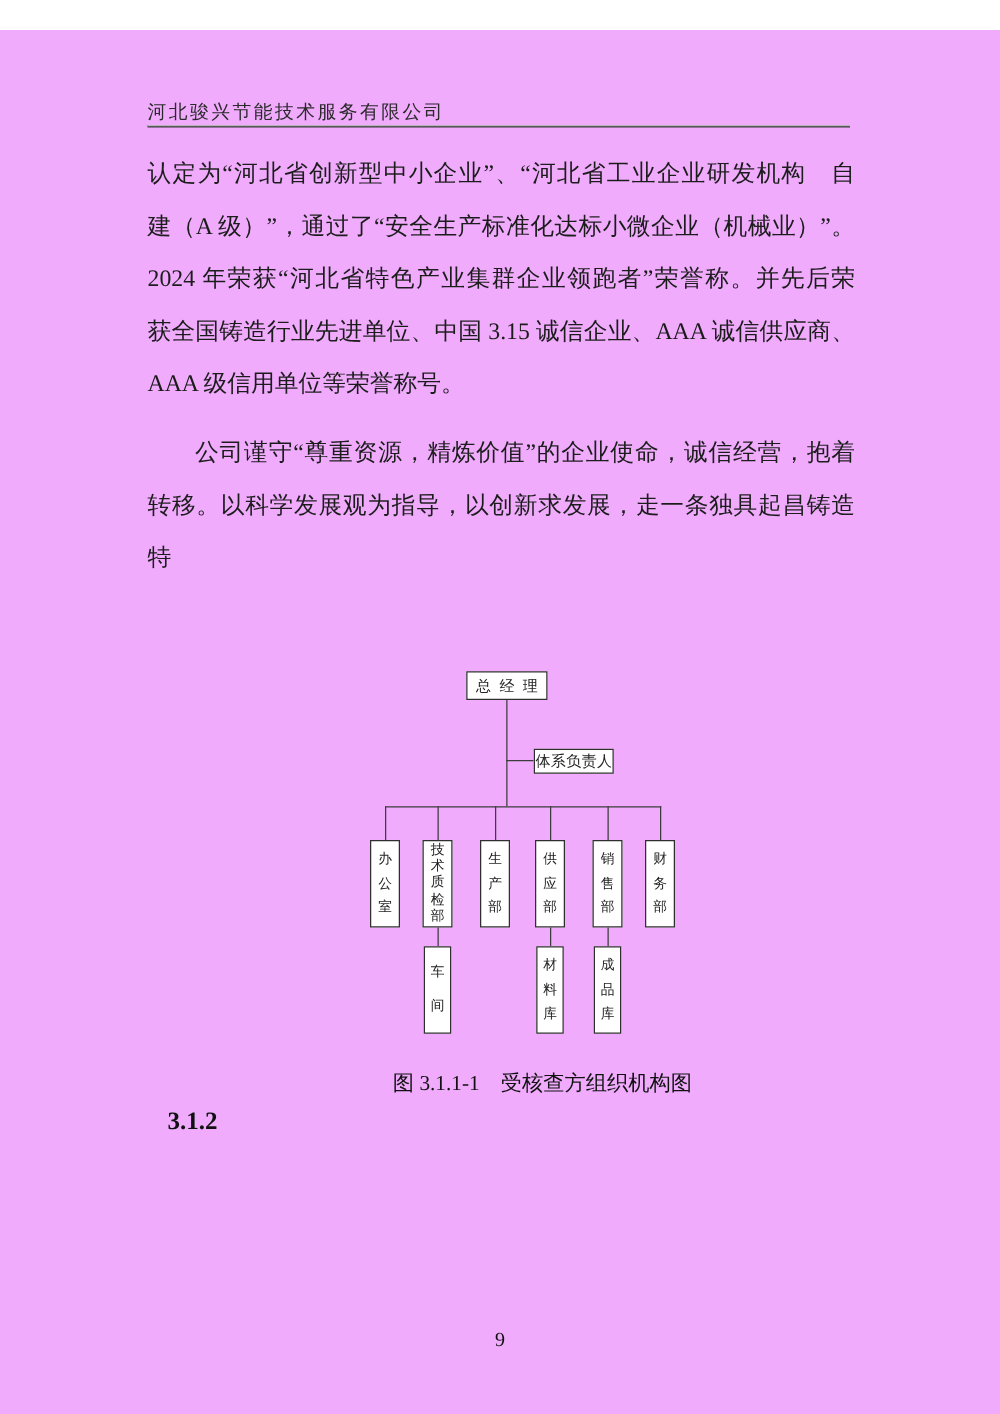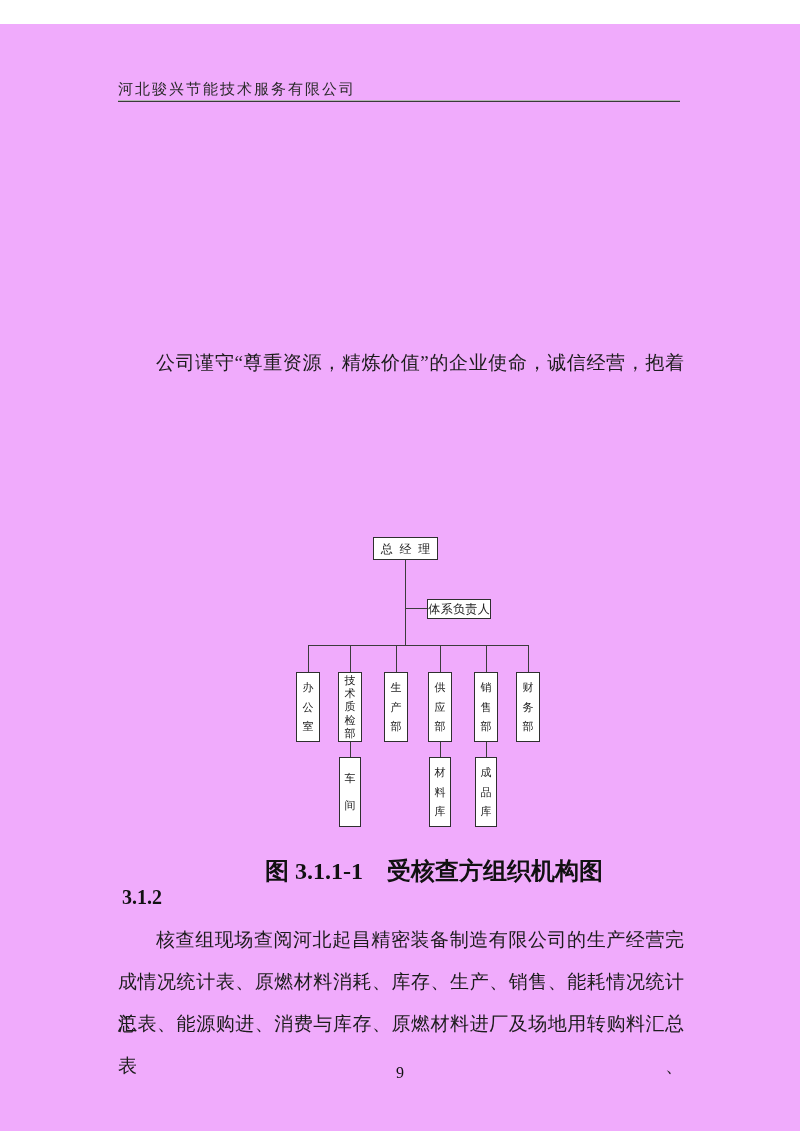--- a/index.html
+++ b/index.html
@@ -36,44 +36,52 @@
     position:absolute; border:1px solid #2f2f2f; background:#fff;
     display:flex; align-items:center; justify-content:space-evenly; color:#222;
   }
   .obox.h { flex-direction:row; font-size:12px; }
   .obox.v { flex-direction:column; font-size:11px; }
   .obox span { display:block; line-height:1; }
   .ln { position:absolute; background:#3c3c3c; }
 
   .fig-caption {
     position:absolute; top:831px; left:0; width:100%;
-    text-align:center; font-weight:bold; font-size:24px; padding-left:68px;
+    text-align:center; font-weight:normal; font-size:17px; padding-left:68px;
     color:#111;
   }
   .section-heading {
-    position:absolute; left:122px; top:862px;
+    position:absolute; left:134px; top:862px;
     font-weight:bold; font-size:20px; color:#111;
     display:flex; gap:15px; align-items:baseline;
   }
   .page-num {
     position:absolute; top:1040px; left:0; width:100%;
     text-align:center; font-size:16px; color:#111;
   }
 </style>
 </head>
 <body>
 
 <div class="page">
 
   <div class="page-header">河北骏兴节能技术服务有限公司</div>
   <div class="header-rule"></div>
 
+  <div class="para" style="top:95px">
+    <div class="tline">认定为“河北省创新型中小企业”、“河北省工业企业研发机构　自</div>
+    <div class="tline">建（A 级）”，通过了“安全生产标准化达标小微企业（机械业）”。</div>
+    <div class="tline">2024 年荣获“河北省特色产业集群企业领跑者”荣誉称。并先后荣</div>
+    <div class="tline">获全国铸造行业先进单位、中国 3.15 诚信企业、AAA 诚信供应商、</div>
+    <div class="tline end">AAA 级信用单位等荣誉称号。</div>
+  </div>
 
   <div class="para" style="top:318px">
     <div class="tline indent">公司谨守“尊重资源，精炼价值”的企业使命，诚信经营，抱着</div>
+    <div class="tline">转移。以科学发展观为指导，以创新求发展，走一条独具起昌铸造特</div>
   </div>
 
   <div class="orgchart">
 
     <div class="obox h" style="left:88px; top:0; width:65px; height:23px;">
         <span>总</span>
         <span>经</span>
         <span>理</span>
       </div>
 
@@ -149,21 +157,16 @@
         <span>库</span>
       </div>
   </div>
 
   <div class="fig-caption">图 3.1.1-1　受核查方组织机构图</div>
 
   <div class="section-heading">
     <span>3.1.2</span>
   </div>
 
-  <div class="para" style="top:895px">
-    <div class="tline indent">核查组现场查阅河北起昌精密装备制造有限公司的生产经营完</div>
-    <div class="tline">成情况统计表、原燃材料消耗、库存、生产、销售、能耗情况统计汇</div>
-    <div class="tline">总表、能源购进、消费与库存、原燃材料进厂及场地用转购料汇总表、</div>
-  </div>
 
   <div class="page-num">9</div>
 
 </div>
 
 </body></html>

